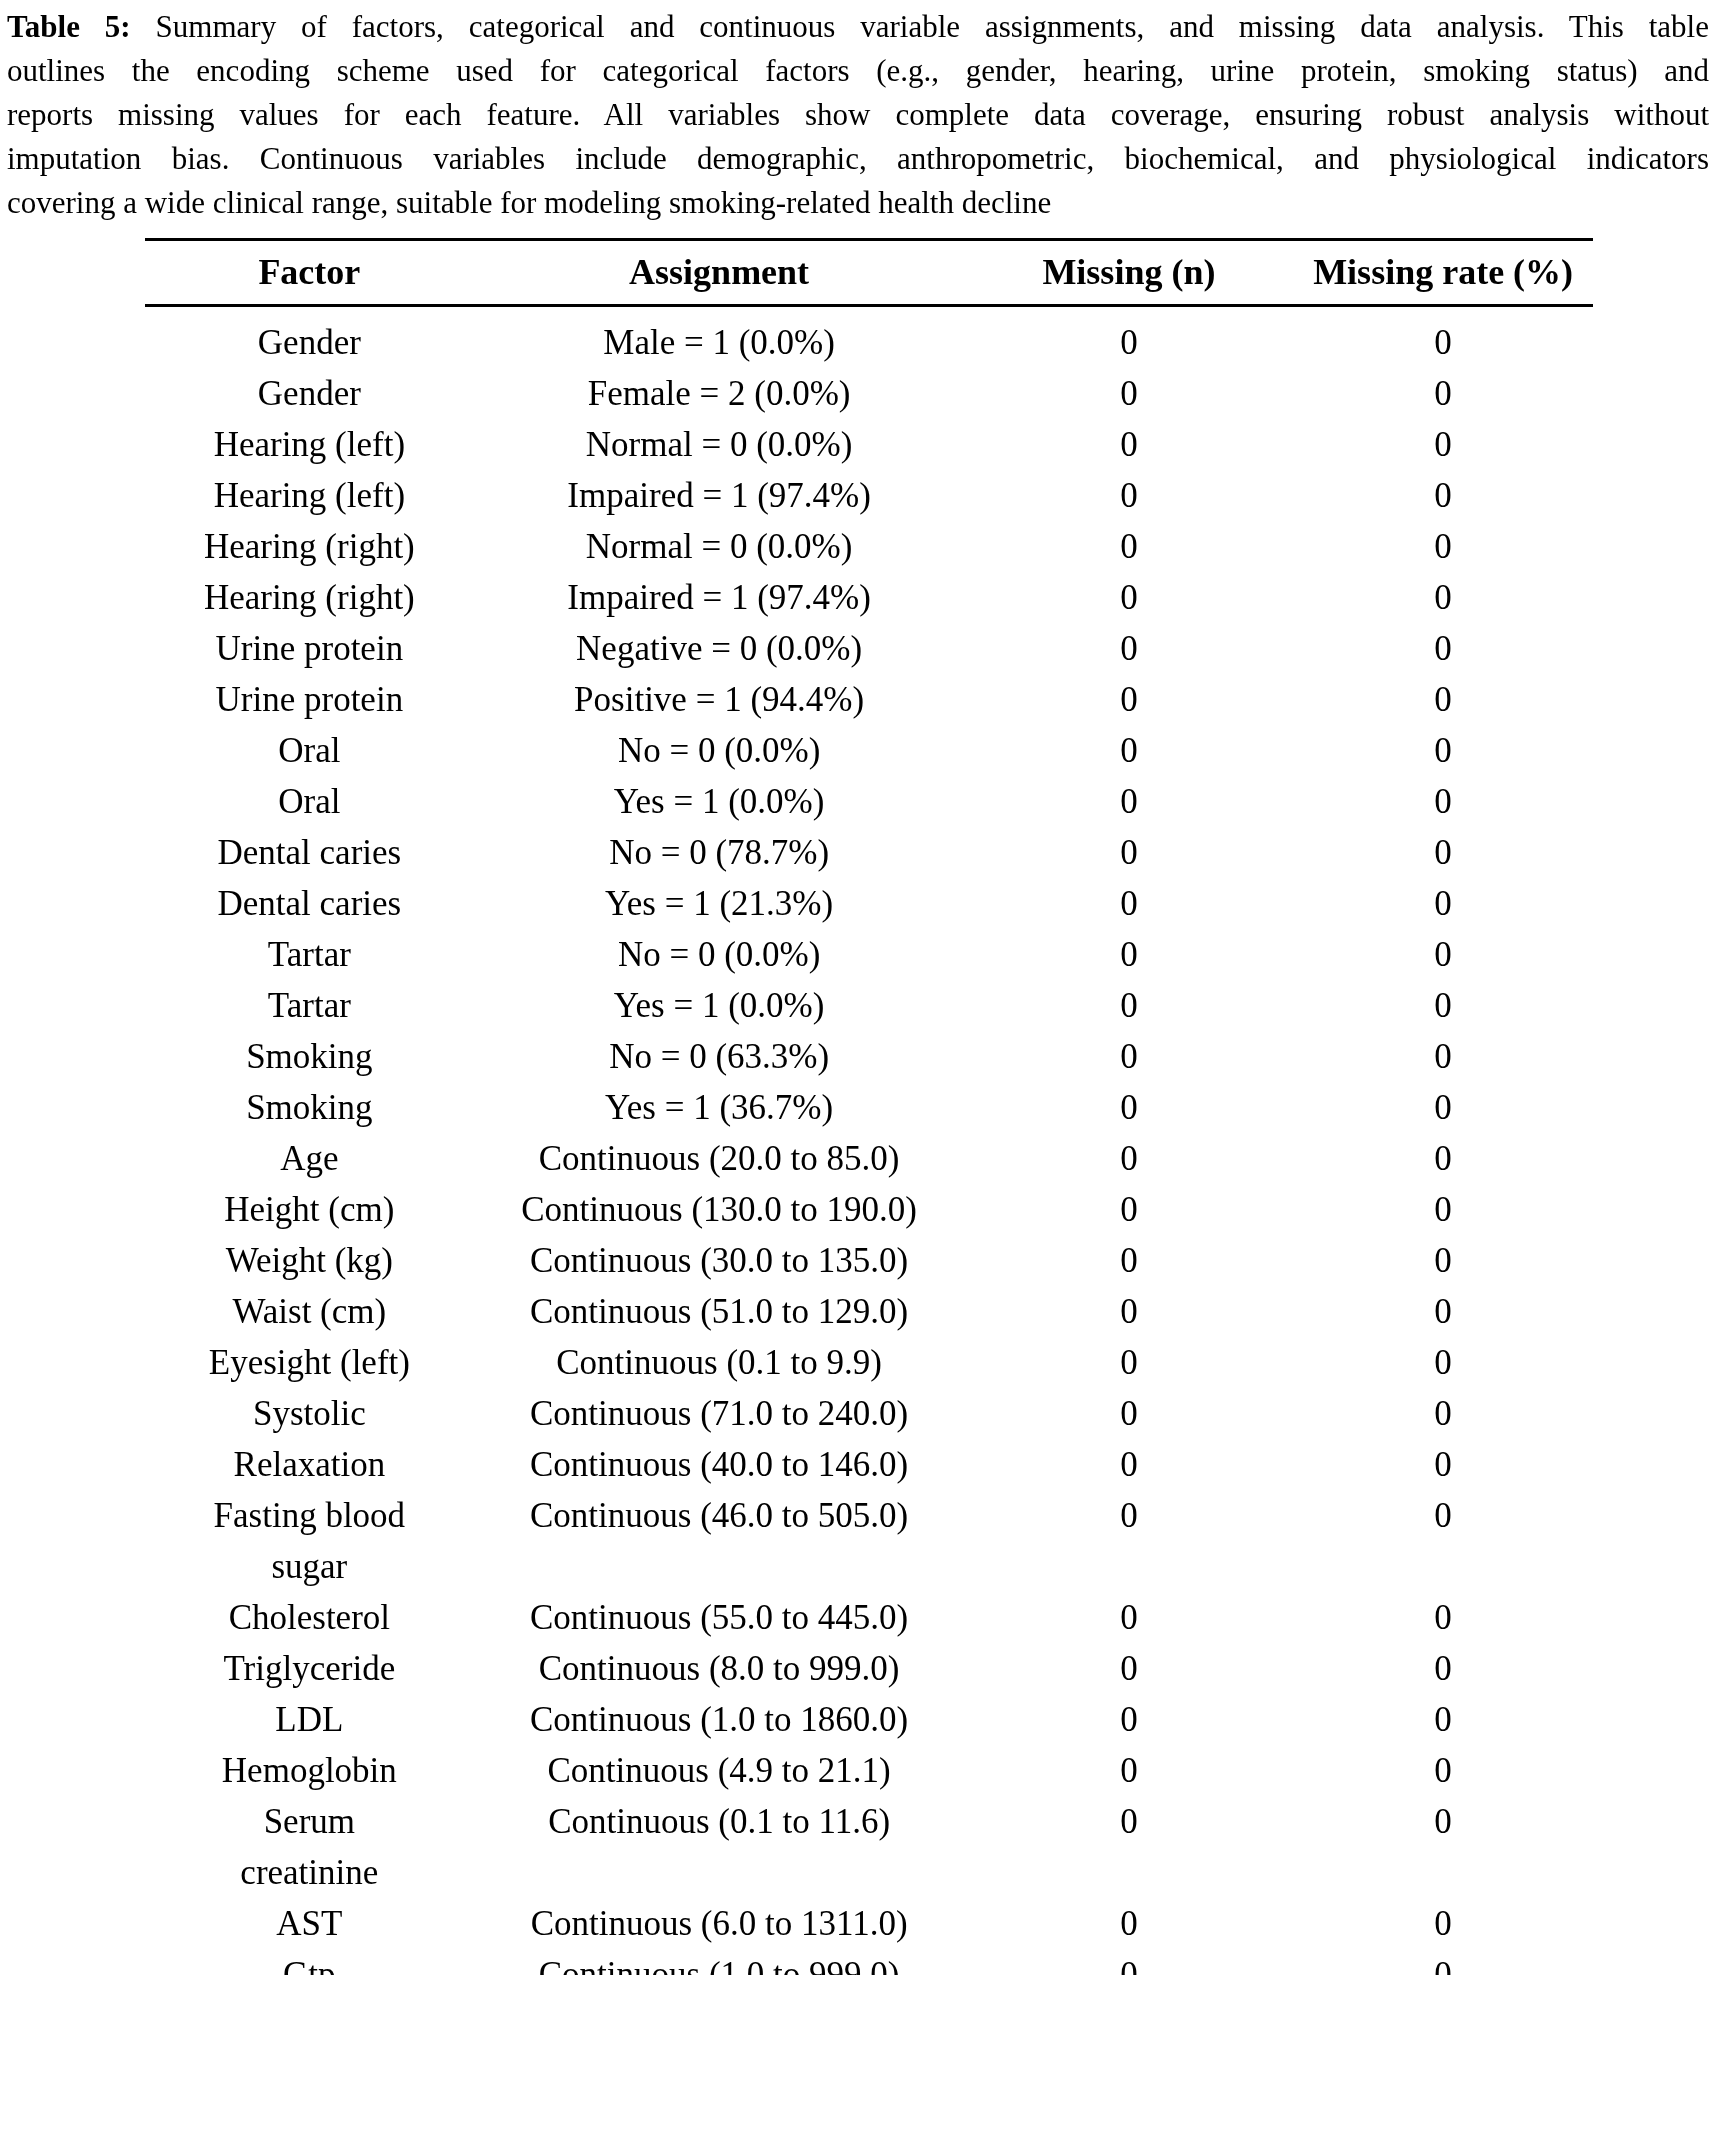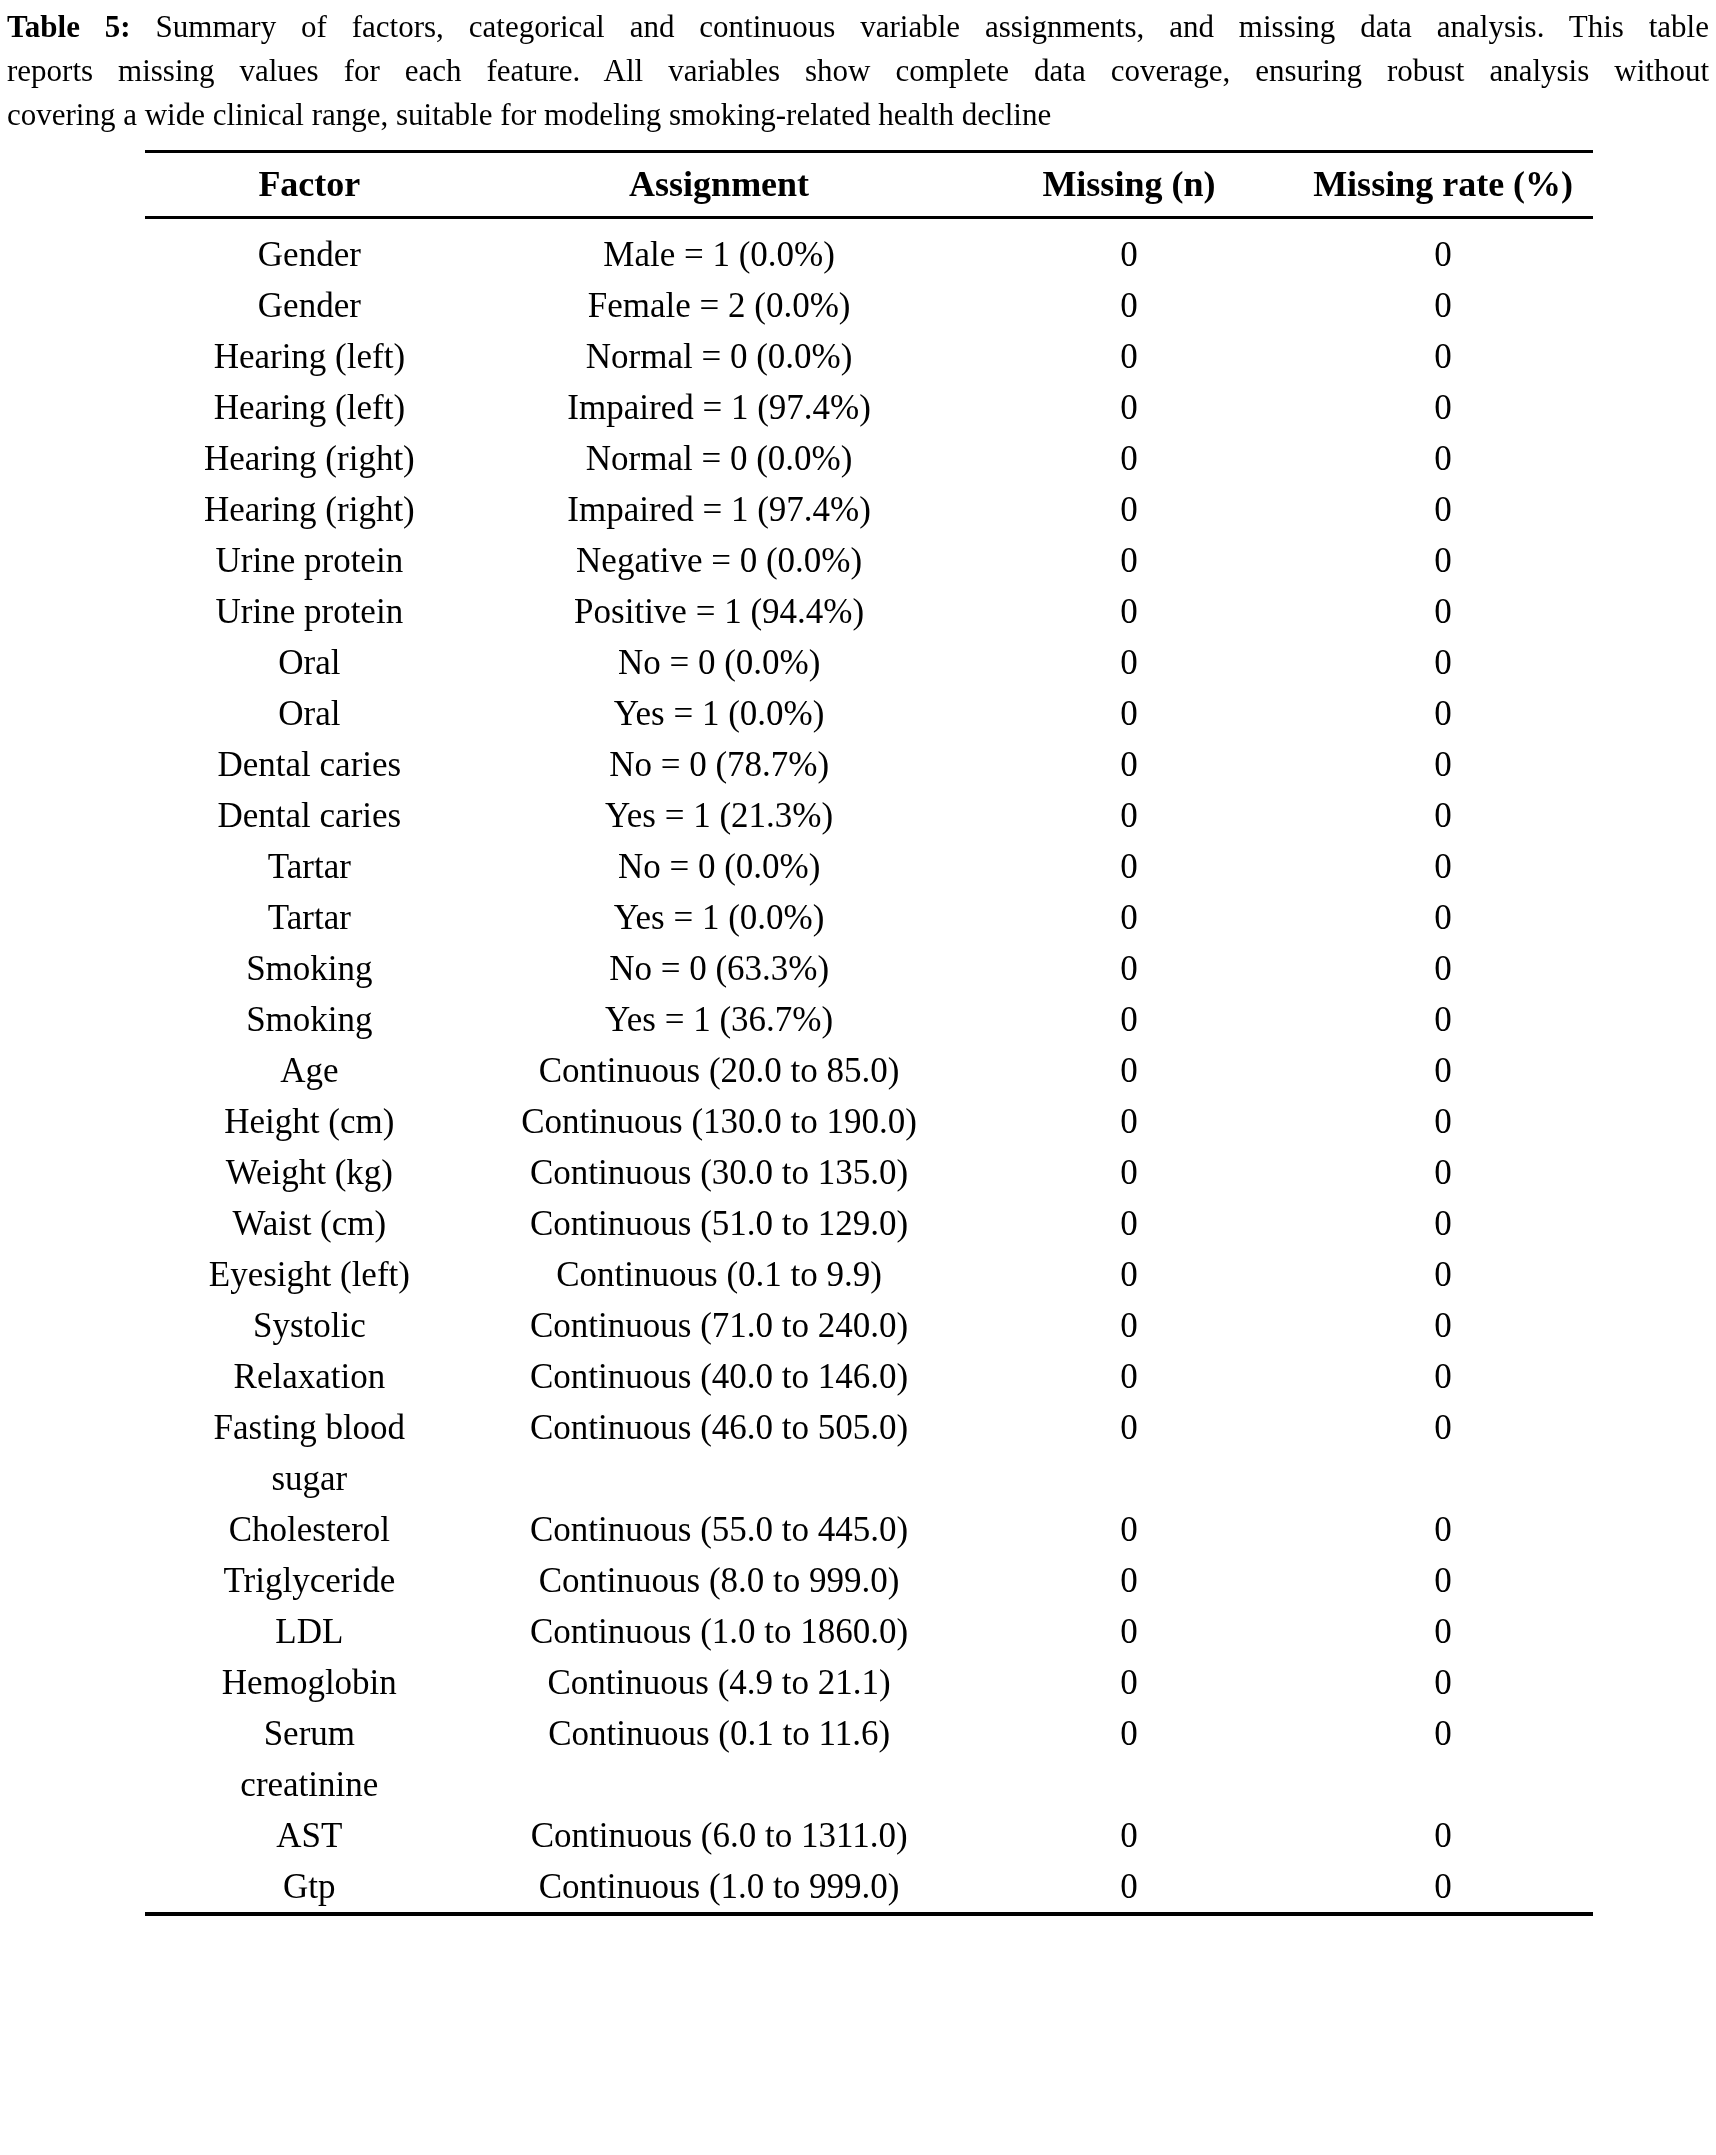--- a/index.html
+++ b/index.html
@@ -73,21 +73,23 @@
   }
   .datatable tbody tr:first-child td { padding-top: 10.5px; }
 </style>
 </head>
 <body>
 
 <div class="page">
 
   <p class="caption">
     <span class="cap-line"><b>Table 5:</b> <span>Summary of factors, categorical and continuous variable assignments, and missing data analysis. This table</span></span>
+    <span class="cap-line">outlines the encoding scheme used for categorical factors (e.g., gender, hearing, urine protein, smoking status) and</span>
     <span class="cap-line">reports missing values for each feature. All variables show complete data coverage, ensuring robust analysis without</span>
+    <span class="cap-line">imputation bias. Continuous variables include demographic, anthropometric, biochemical, and physiological indicators</span>
     <span class="cap-line cap-last">covering a wide clinical range, suitable for modeling smoking-related health decline</span>
   </p>
 
   <table class="datatable">
     <colgroup>
       <col class="col-factor">
       <col class="col-assign">
       <col class="col-missn">
       <col class="col-missr">
     </colgroup>

